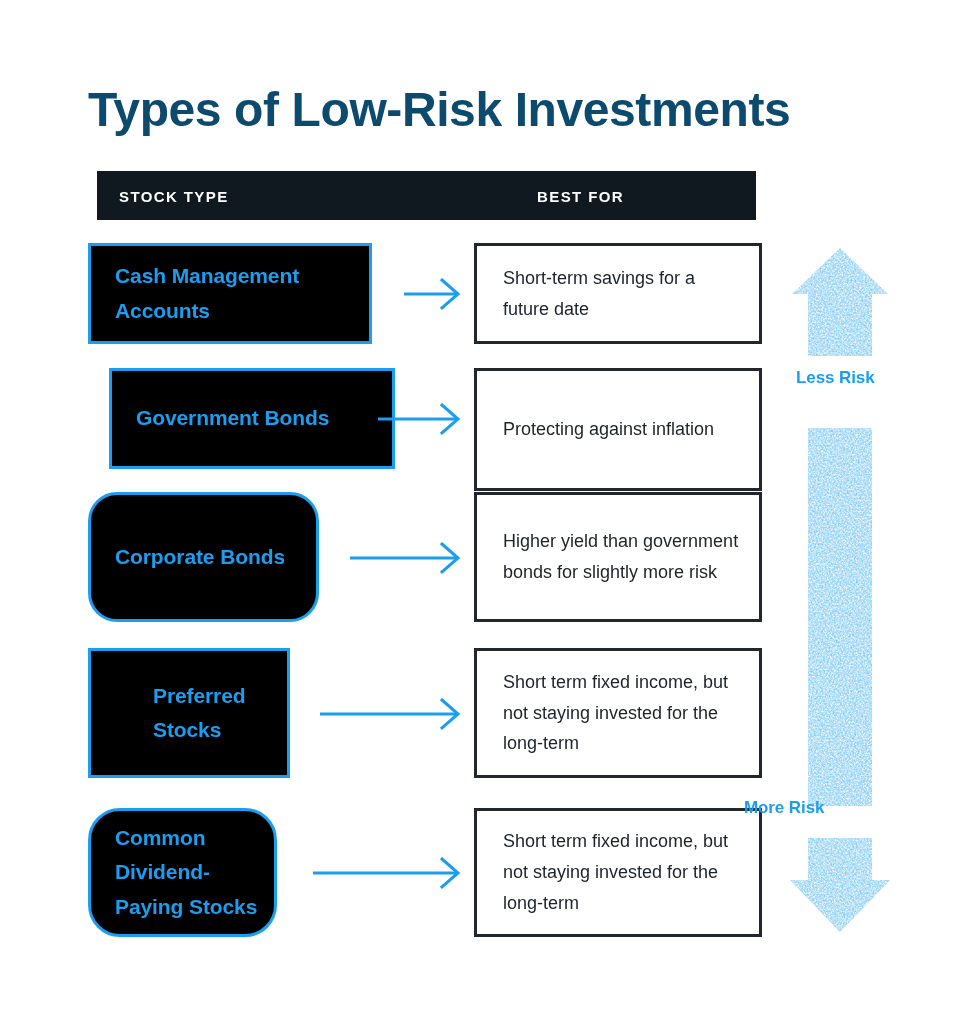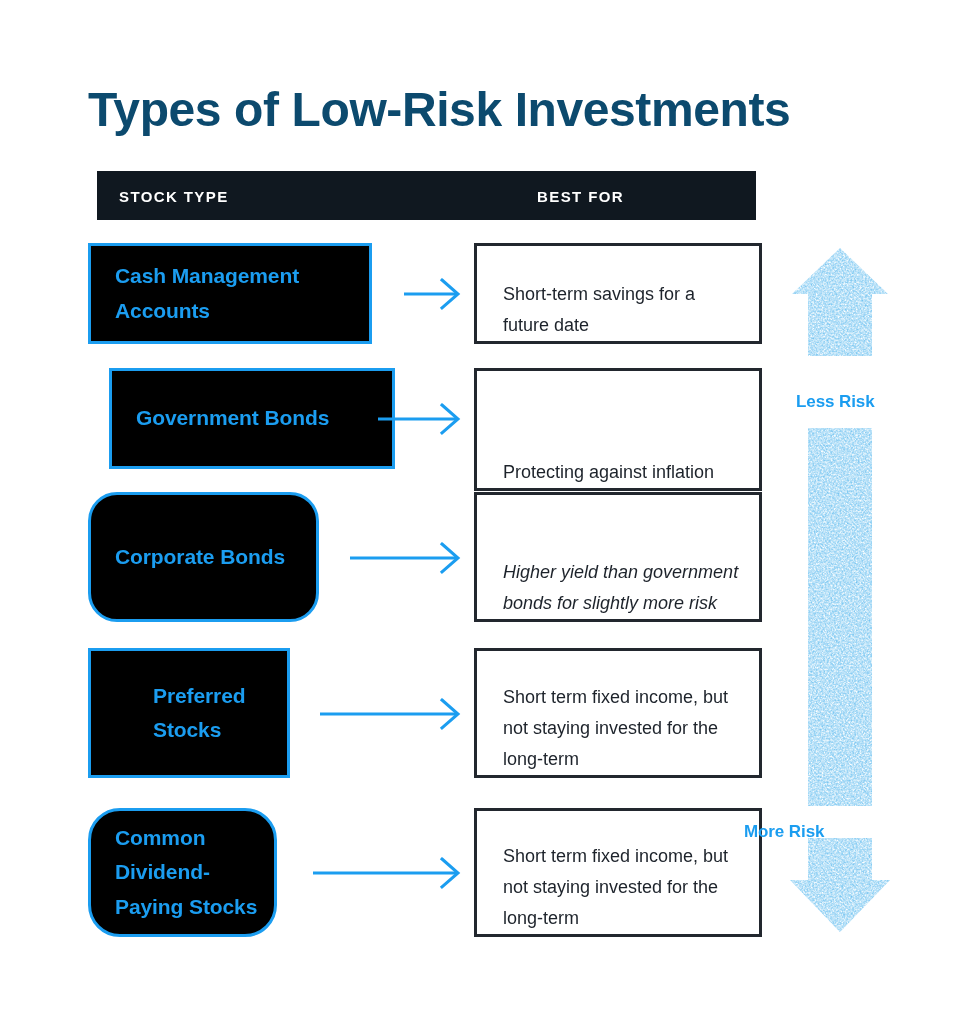--- a/index.html
+++ b/index.html
@@ -80,21 +80,21 @@
   }
 
   .best-card {
     position: absolute;
     left: 474px;
     width: 288px;
     box-sizing: border-box;
     border: 3px solid #22272e;
     background: #ffffff;
     display: flex;
-    align-items: flex-end;
+    align-items: center;
   }
   .best-card-label {
     padding: 0 16px 0 26px;
     color: #1d232b;
     font-size: 18px;
     font-weight: 400;
     line-height: 1.72;
   }
 
   
@@ -115,21 +115,20 @@
   }
   .risk-gauge svg { display: block; overflow: visible; }
 
   .risk-label {
     position: absolute;
     color: #1b9df0;
     font-size: 17px;
     font-weight: 700;
     letter-spacing: -0.1px;
     white-space: nowrap;
-    margin-top: 24px;
   }
   .risk-label.less { left: 796px; top: 368px; }
   .risk-label.more { left: 744px; top: 798px; }
 </style>
 </head>
 <body>
 
 <div class="infographic">
 
   <div class="title">Types of Low-Risk Investments</div>
@@ -172,21 +171,21 @@
   <div class="row">
     <div class="type-card" style="top:492px; width:231px; height:130px;border-radius:29px;">
       <span class="type-card-label">Corporate Bonds</span>
     </div>
     <div class="connector" style="left:350px; top:538px; width:116px;">
       <svg width="116" height="40" viewBox="0 0 116 40">
         <path d="M0 20 H106" stroke="#1b9df0" stroke-width="3" fill="none"></path>
         <path d="M92 6 L108 20 L92 34" stroke="#1b9df0" stroke-width="3" fill="none" stroke-linecap="square" stroke-linejoin="miter"></path>
       </svg>
     </div>
-    <div class="best-card" style="top:492px; height:130px;font-style:italic;">
+    <div class="best-card" style="top:492px; height:130px;">
       <span class="best-card-label">Higher yield than government bonds for slightly more risk</span>
     </div>
   </div>
 
   <div class="row">
     <div class="type-card" style="top:648px; width:202px; height:130px;padding-left:38px;">
       <span class="type-card-label">Preferred Stocks</span>
     </div>
     <div class="connector" style="left:320px; top:694px; width:146px;">
       <svg width="146" height="40" viewBox="0 0 146 40">

